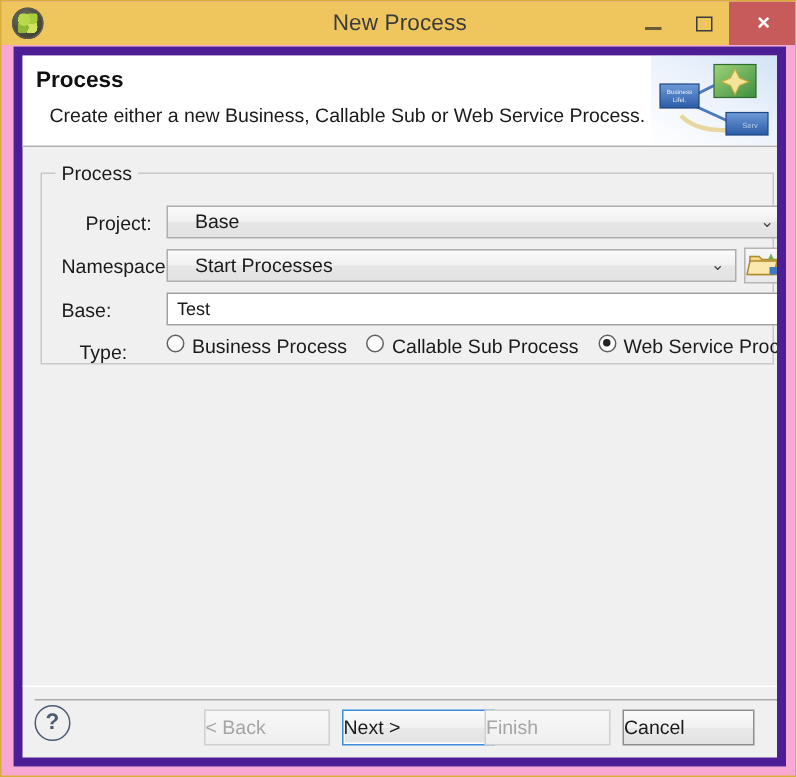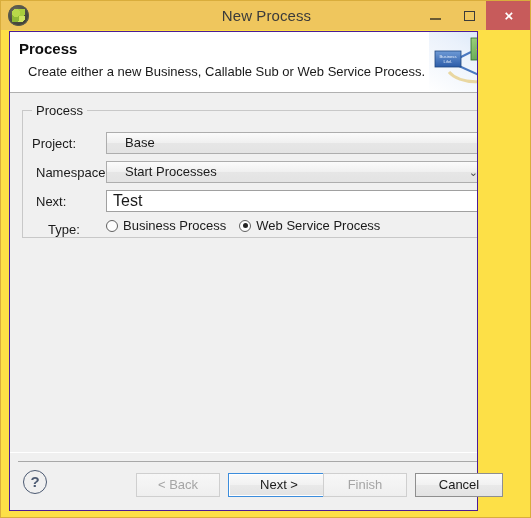--- a/index.html
+++ b/index.html
@@ -10,21 +10,21 @@
   body {
     font-family: "Liberation Sans", sans-serif;
     -webkit-font-smoothing: none;
   }
 
   .window {
     position: relative;
     width: 531px;
     height: 518px;
     box-sizing: border-box;
-    background: #fde047;
+    background: #f9a8d4;
     border: 1px solid #d9ad3c;
     overflow: hidden;
   }
 
   
   .titlebar {
     position: absolute;
     left: 0; top: 0;
     width: 531px;
     height: 29px;
@@ -98,24 +98,24 @@
     color: #ffffff;
     font-size: 15px;
     line-height: 1;
     font-weight: 600;
   }
 
   
   .content {
     position: absolute;
     left: 8px; top: 30px;
-    width: 469px;
+    width: 515px;
     height: 480px;
     background: #f0f0f0;
-    border: 1px solid #4c1d95;
+    border: 6px solid #4c1d95;
     box-sizing: border-box;
     overflow: hidden;
   }
 
   
   .header {
     position: absolute;
     left: 0; top: 0;
     width: 513px;
     height: 61px;
@@ -190,21 +190,21 @@
     font-size: 11px;
     color: #4a4a4a;
   }
 
   .textfield {
     position: absolute;
     box-sizing: border-box;
     height: 22px;
     background: #ffffff;
     border: 1px solid #a0a0a0;
-    font-size: 16px;
+    font-size: 12px;
     color: #1a1a1a;
     line-height: 20px;
     padding-left: 6px;
     overflow: hidden;
     white-space: nowrap;
   }
 
   .browse-btn {
     position: absolute;
     box-sizing: border-box;
@@ -217,21 +217,21 @@
   
   .radio-row {
     position: absolute;
     display: flex;
     align-items: center;
     font-size: 13px;
     color: #1a1a1a;
   }
   .radio {
     display: inline-flex;
-    align-items: center;
+    align-items: flex-start;
     margin-right: 13px;
     white-space: nowrap;
   }
   .radio .dot {
     width: 12px; height: 12px;
     border-radius: 50%;
     border: 1.4px solid #606060;
     background: #fdfdfd;
     box-sizing: border-box;
     margin-right: 5px;
@@ -276,21 +276,20 @@
     line-height: 21px;
   }
   .btn {
     position: absolute;
     box-sizing: border-box;
     height: 24px;
     background: linear-gradient(to bottom, #fafafa 0%, #f1f1f1 50%, #e9e9e9 51%, #e3e3e3 100%);
     border: 1px solid #b9b9b9;
     font-size: 13px;
     color: #1a1a1a;
-    text-align: center;
     line-height: 22px;
   }
   .btn.disabled {
     color: #a5a5a5;
     border-color: #cfcfcf;
     background: linear-gradient(to bottom, #f7f7f7, #efefef);
   }
   .btn.default {
     border: 1px solid #3c8ddc;
     box-shadow: inset 0 0 0 1px #ffffff;
@@ -360,51 +359,55 @@
           <rect x="50" y="38" width="28" height="15" fill="url(#bluebox)" stroke="#1e4680" stroke-width="0.8"></rect>
           <text x="66" y="48" font-family="'Liberation Sans',sans-serif" font-size="5" fill="#cfe0f5" text-anchor="middle" opacity="0.8">Serv</text>
         </svg>
       </div>
     </div>
 
     <div class="groupbox">
       <div class="group-legend">Process</div>
     </div>
 
-    <div class="field-label" style="left:22px; top:104px;">Project:</div>
+    <div class="field-label" style="left:42px; top:104px;">Project:</div>
     <div class="combo" style="left:96px; top:100px; width:413px;">
       <span>Base</span>
       <span class="chev">⌄</span>
     </div>
 
     <div class="field-label" style="left:26px; top:133px;">Namespace:</div>
     <div class="combo" style="left:96px; top:129px; width:380px;">
       <span>Start Processes</span>
       <span class="chev">⌄</span>
     </div>
     <div class="browse-btn" style="left:481px; top:128px;">
       <svg width="24" height="22" viewBox="0 0 24 22">
         <path d="M3 5 h6 l2 2 h10 v10 h-18 z" fill="#f7d98a" stroke="#b08a2e" stroke-width="1"></path>
         <path d="M3 8 h18 l-2 9 h-18 z" fill="#fbe8ae" stroke="#b08a2e" stroke-width="1"></path>
         <polygon points="17,3 19,7 15,7" fill="#6fae4e"></polygon>
         <rect x="16" y="12" width="5" height="5" fill="#3d7ac0"></rect>
       </svg>
     </div>
 
-    <div class="field-label" style="left:26px; top:162px;">Next:</div>
+    <div class="field-label" style="left:26px; top:162px;">Base:</div>
     <div class="textfield" style="left:96px; top:158px; width:413px;">
       <span>Test</span>
     </div>
 
     <div class="field-label" style="left:38px; top:190px;">Type:</div>
     <div class="radio-row" style="left:96px; top:186px;">
       <label class="radio">
         <span class="dot"></span>
         <span>Business Process</span>
       </label>
+      <label class="radio">
+        <span class="dot"></span>
+        <span>Callable Sub Process</span>
+      </label>
       <label class="radio checked">
         <span class="dot"></span>
         <span>Web Service Process</span>
       </label>
     </div>
 
     <div class="sep-top"></div>
     <div class="sep-bot"></div>
 
   </div>

